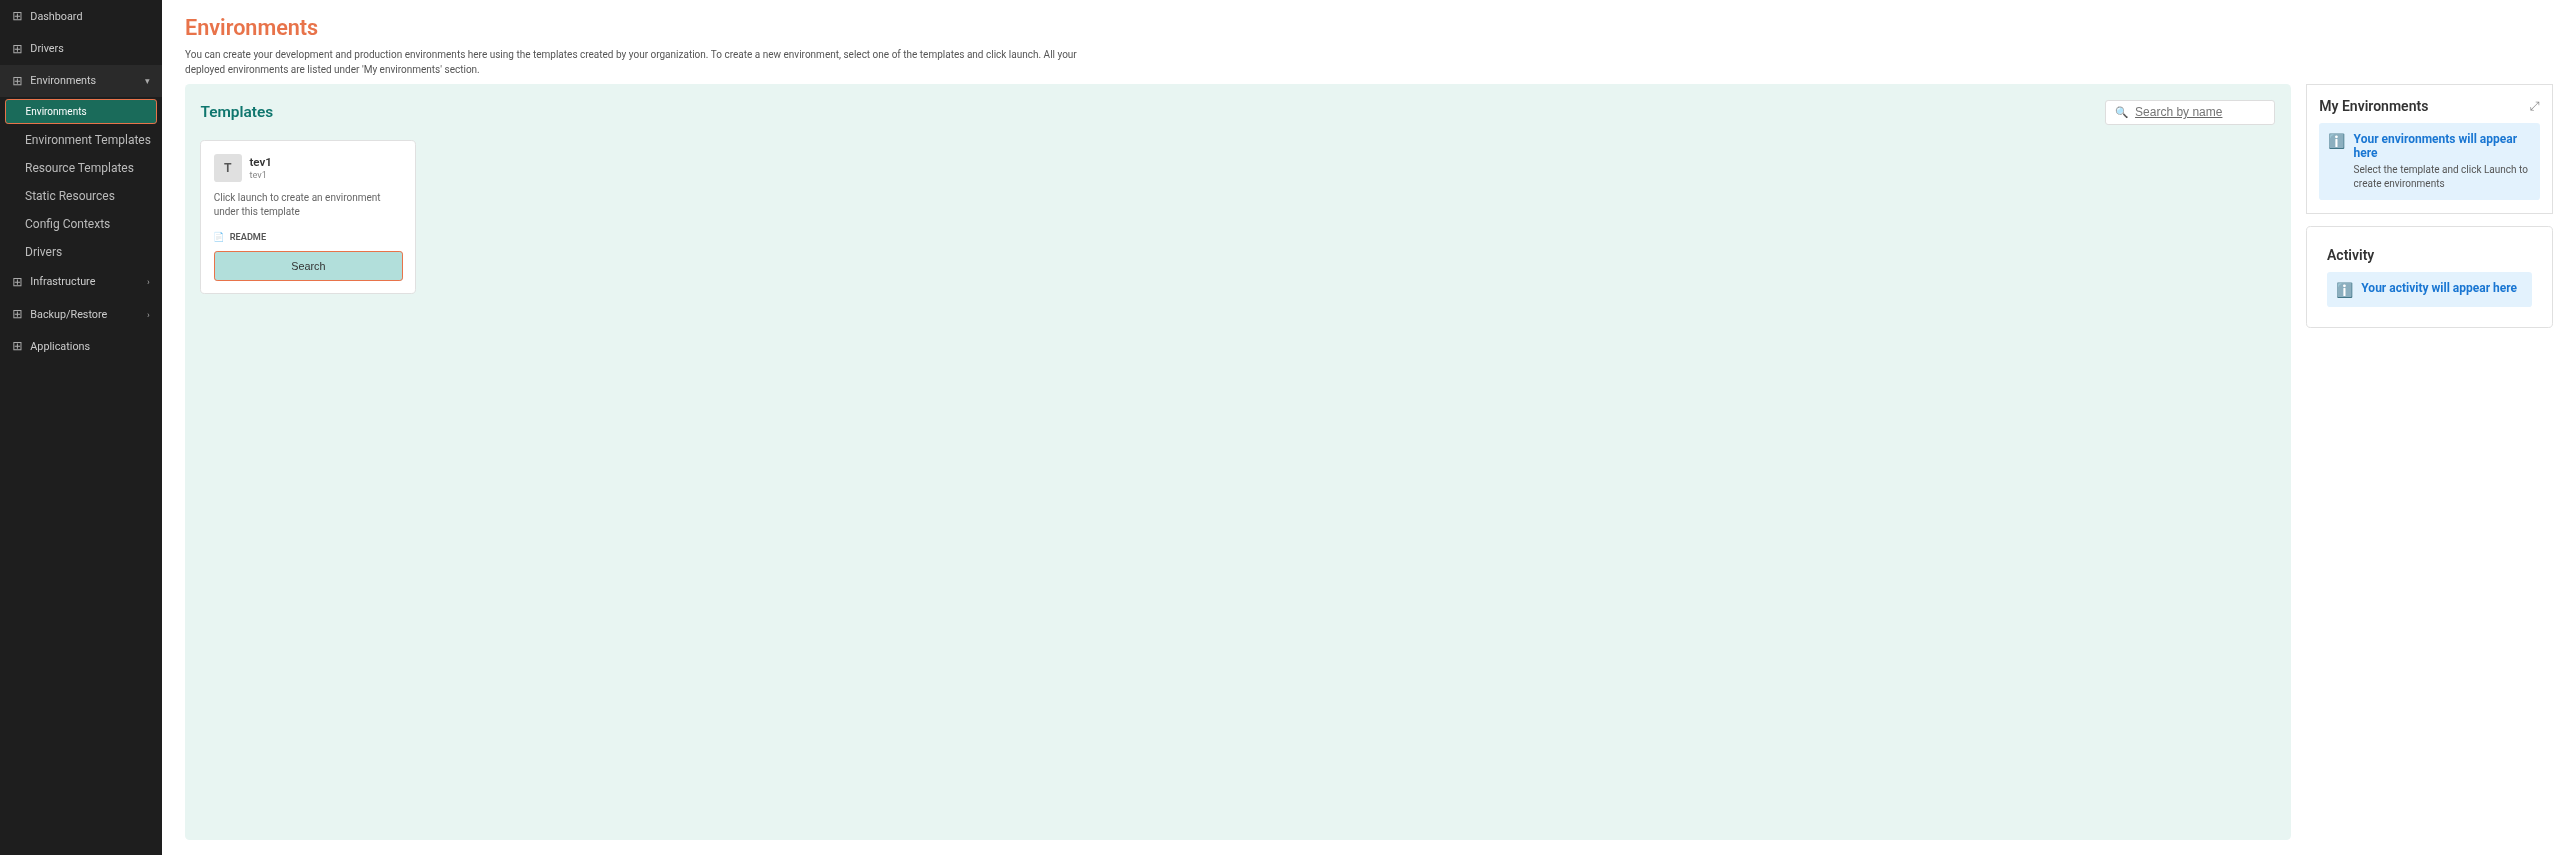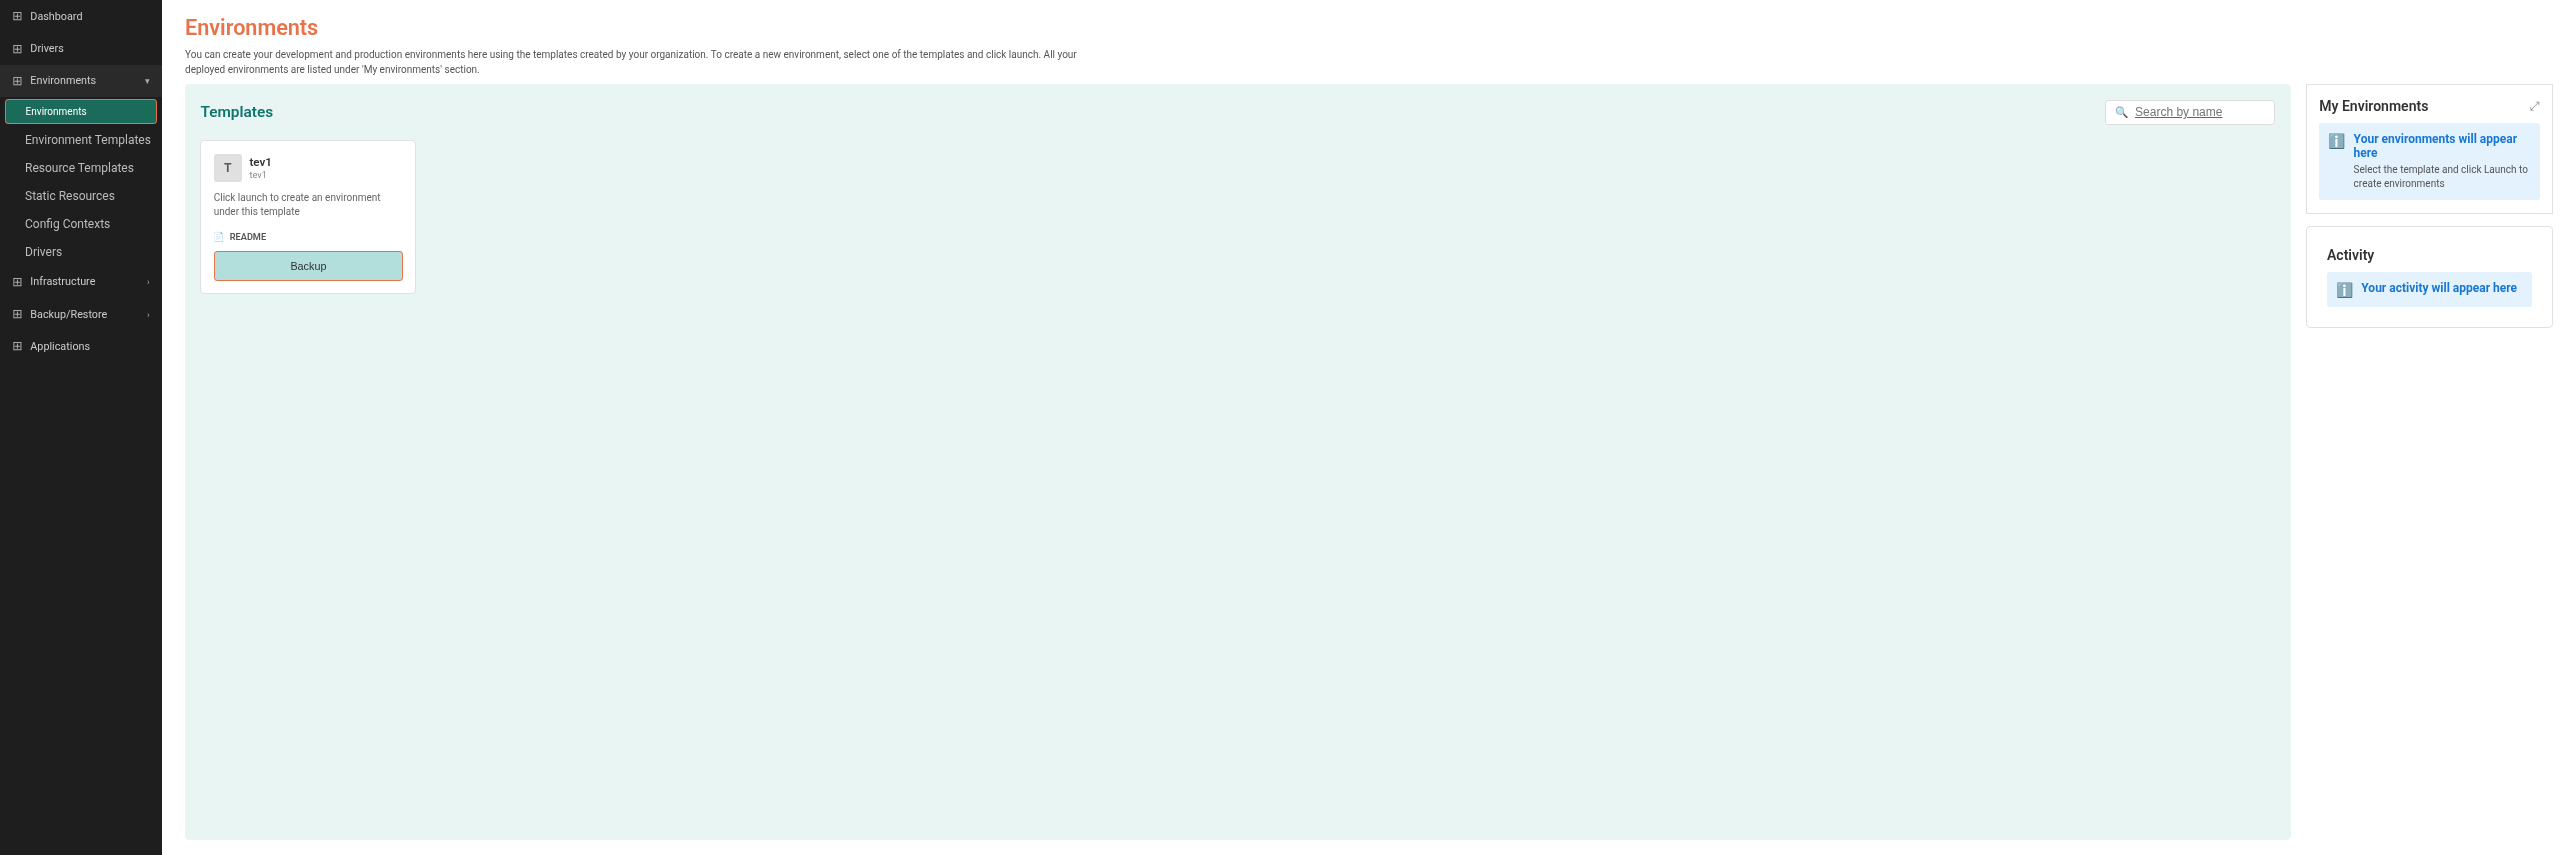--- a/index.html
+++ b/index.html
@@ -311,21 +311,21 @@
           <div>
             <div class="template-name">tev1</div>
             <div class="template-sub">tev1</div>
           </div>
         </div>
         <p class="template-description">Click launch to create an environment under this template</p>
         <div class="template-readme">
           <span>📄</span>
           <span>README</span>
         </div>
-        <button class="launch-button">Backup</button>
+        <button class="launch-button">Search</button>
       </div>
     </div>
 
     <div class="right-panel">
       <div class="my-environments-section">
         <div class="section-title-row">
           <h3 class="section-title">My Environments</h3>
           <span class="expand-icon">⤢</span>
         </div>
         <div class="info-box">

